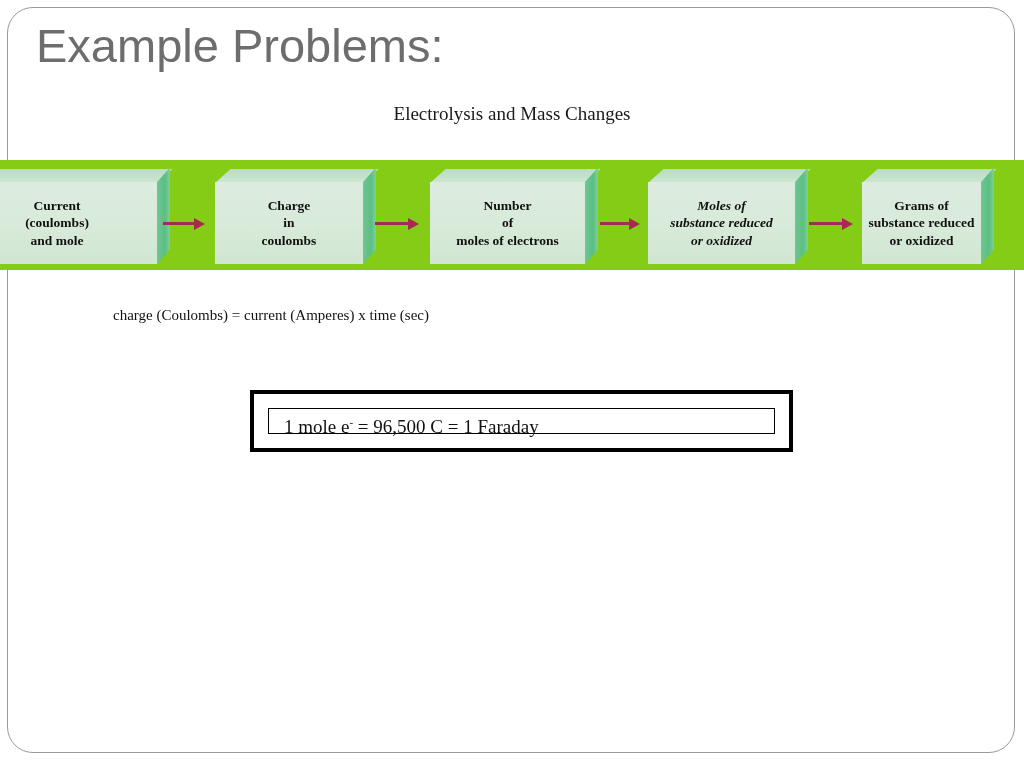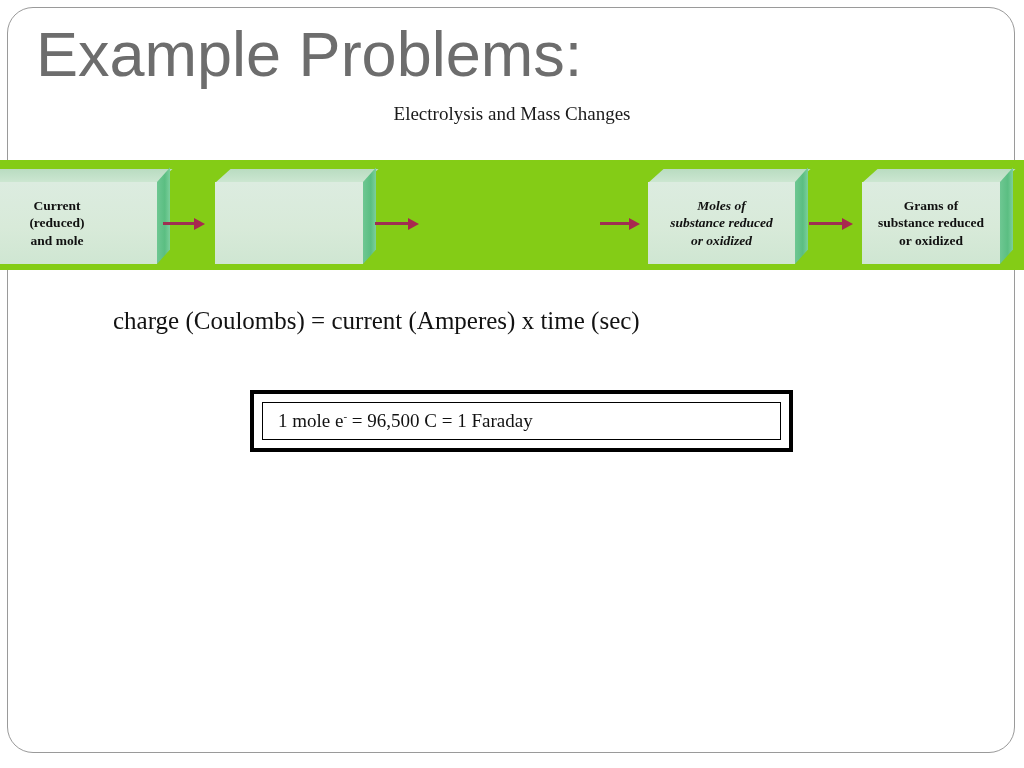--- a/index.html
+++ b/index.html
@@ -28,21 +28,21 @@
     background: transparent;
     pointer-events: none;
   }
 
   
   .slide-title {
     position: absolute;
     left: 36px;
     top: 18px;
     font-family: "Liberation Sans", sans-serif;
-    font-size: 63px;
+    font-size: 47px;
     font-weight: 400;
     color: #6d6d6d;
     letter-spacing: 0px;
     white-space: nowrap;
   }
 
   
   .subtitle {
     position: absolute;
     left: 0;
@@ -147,36 +147,36 @@
     border-bottom: 6px solid transparent;
     border-left: 11px solid #a8284f;
   }
 
   
   .equation-line {
     position: absolute;
     left: 113px;
     top: 307px;
     font-family: "Liberation Serif", serif;
-    font-size: 25px;
+    font-size: 15px;
     color: #121212;
     white-space: nowrap;
   }
 
   
   .formula-box {
     position: absolute;
     left: 250px;
     top: 390px;
     width: 543px;
     height: 62px;
     border: 4px solid #000000;
     background: #ffffff;
     box-sizing: border-box;
-    padding: 8px;
+    padding: 14px;
   }
   .formula-box .inner {
     width: 100%;
     height: 100%;
     border: 1px solid #000000;
     box-sizing: border-box;
     background: #ffffff;
     display: flex;
     align-items: flex-start;
     padding-top: 7px;
@@ -205,40 +205,55 @@
   <span class="sub-inner">Electrolysis and Mass Changes</span>
 </div>
 
 <div class="flow-band" id="flow-band">
     <div class="box3d" style="left: -43px; width: 200px;">
       <div class="top"></div>
       <div class="side"></div>
       <div class="front"></div>
       <div class="label">
         <div>Current</div>
-        <div>(reduced)</div>
+        <div>(coulombs)</div>
         <div>and mole</div>
       </div>
     </div>
     <div class="box3d" style="left: 215px; width: 148px;">
       <div class="top"></div>
       <div class="side"></div>
       <div class="front"></div>
+      <div class="label">
+        <div>Charge</div>
+        <div>in</div>
+        <div>coulombs</div>
+      </div>
+    </div>
+    <div class="box3d" style="left: 430px; width: 155px;">
+      <div class="top"></div>
+      <div class="side"></div>
+      <div class="front"></div>
+      <div class="label">
+        <div>Number</div>
+        <div>of</div>
+        <div>moles of electrons</div>
+      </div>
     </div>
     <div class="box3d" style="left: 648px; width: 147px; font-style: italic;">
       <div class="top"></div>
       <div class="side"></div>
       <div class="front"></div>
       <div class="label">
         <div>Moles of</div>
         <div>substance reduced</div>
         <div>or oxidized</div>
       </div>
     </div>
-    <div class="box3d" style="left: 862px; width: 119px; padding-left: 19px;">
+    <div class="box3d" style="left: 862px; width: 119px;">
       <div class="top"></div>
       <div class="side"></div>
       <div class="front"></div>
       <div class="label">
         <div>Grams of</div>
         <div>substance reduced</div>
         <div>or oxidized</div>
       </div>
     </div>
     <div class="flow-arrow" style="left: 163px; width: 42px;">

